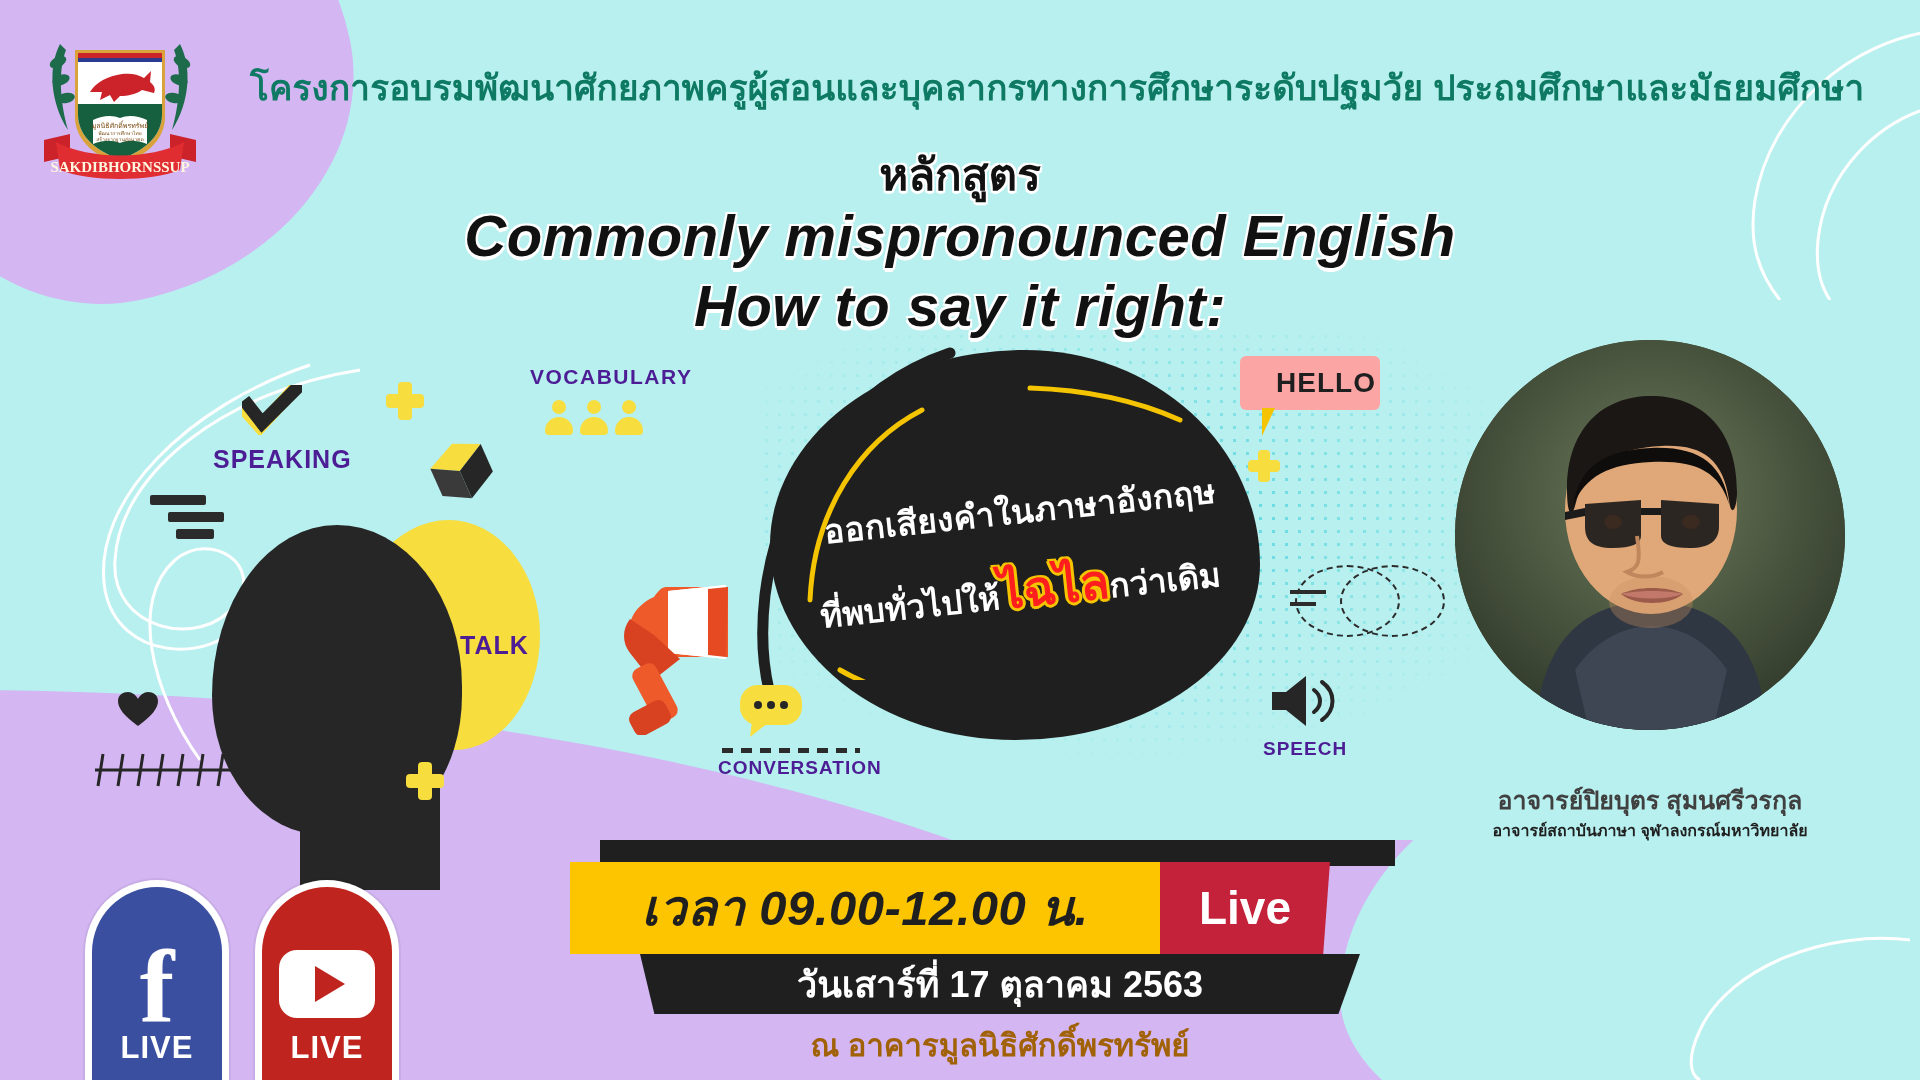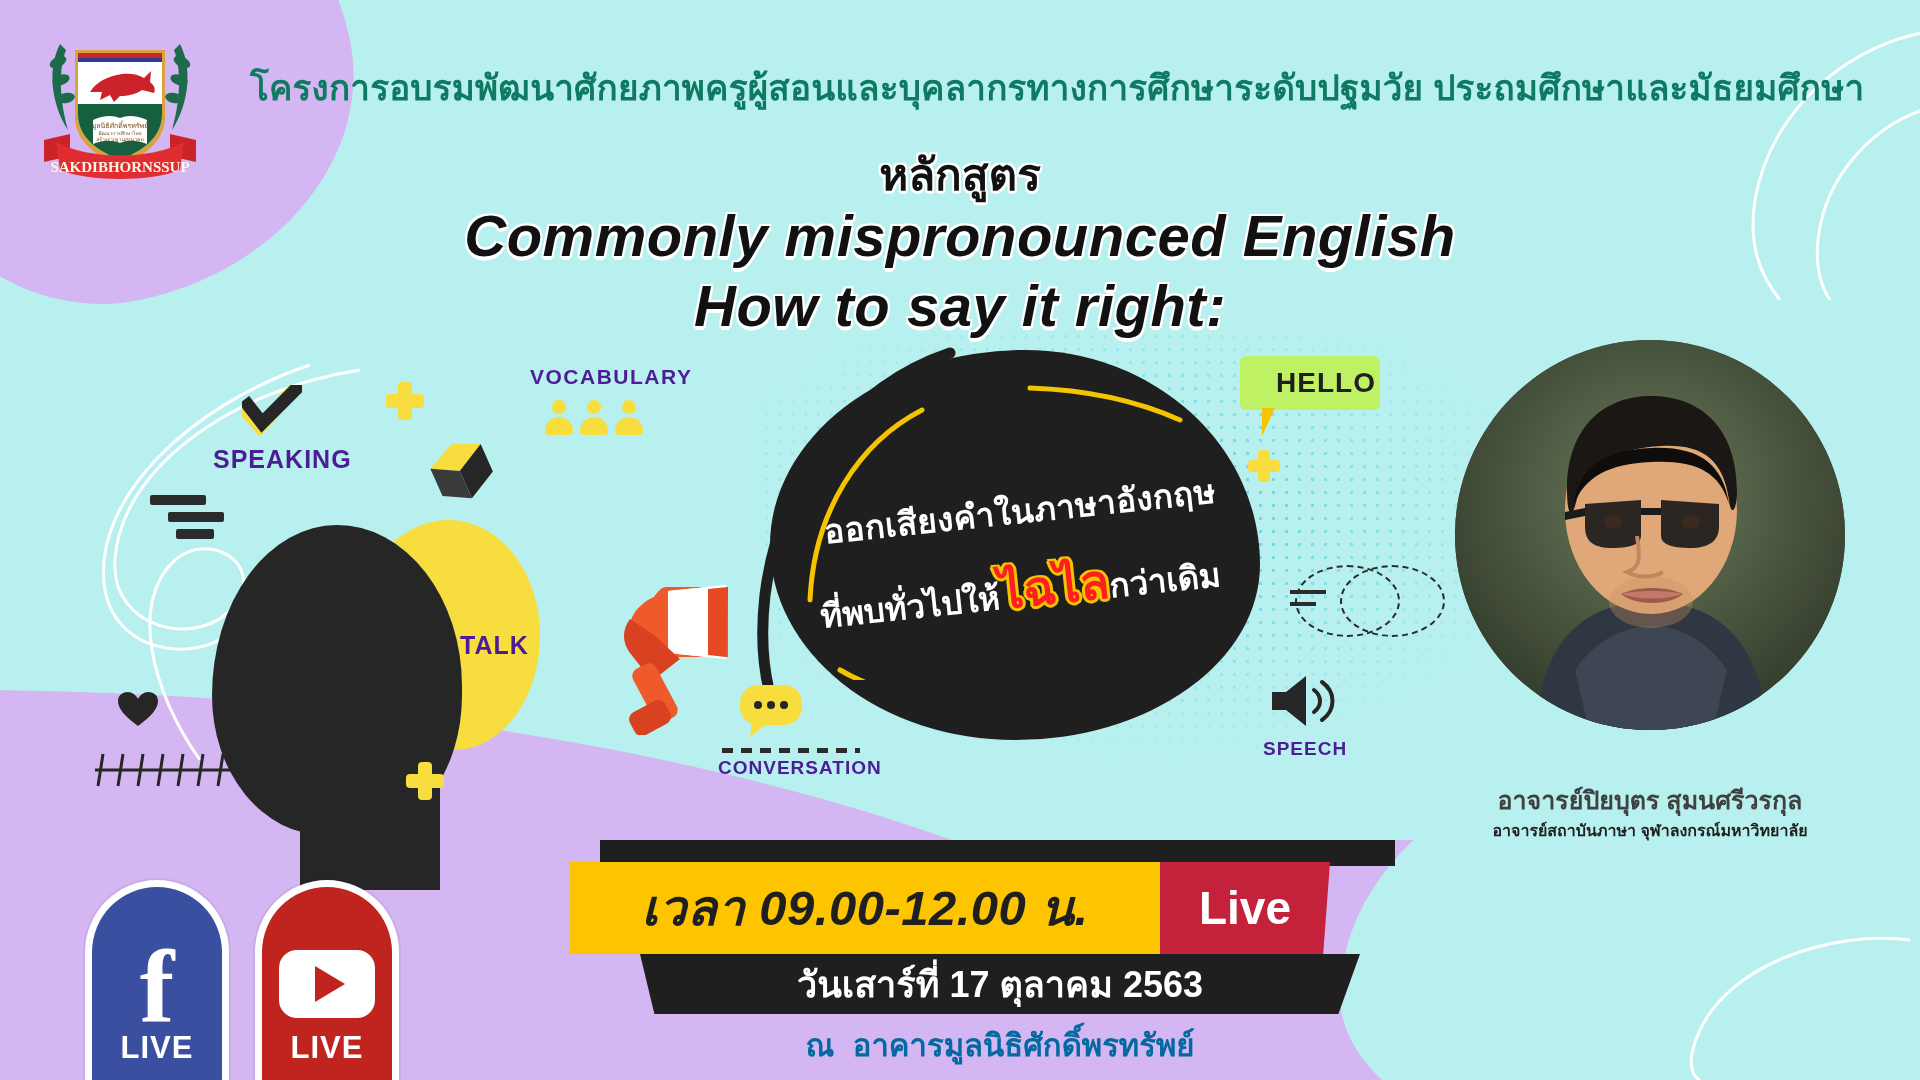--- a/index.html
+++ b/index.html
@@ -121,21 +121,21 @@
     color:#ff1e1e; font-size:48px;
     text-shadow:-2px -2px 0 #f5c400,2px -2px 0 #f5c400,-2px 2px 0 #f5c400,2px 2px 0 #f5c400,0 3px 0 #f5c400,3px 0 0 #f5c400,-3px 0 0 #f5c400;
   }
 
   .megaphone { position:absolute; left:608px; top:585px; width:130px; height:150px; }
   .dots-bubble { position:absolute; left:740px; top:685px; width:62px; height:52px; }
   .dash-line { position:absolute; left:722px; top:748px; width:138px; height:5px;
     background:repeating-linear-gradient(to right,#2b2b2b 0 11px, transparent 11px 19px); }
   .hello-badge {
     position:absolute; left:1240px; top:356px; width:140px; height:54px;
-    background:#bef264; border-radius:6px; color:#1f1f1f;
+    background:#fca5a5; border-radius:6px; color:#1f1f1f;
     font-size:28px; font-weight:bold; display:flex; align-items:center; justify-content:center;
     letter-spacing:1px;
     padding-left:32px;
   }
   .hello-tail {
     position:absolute; left:1262px; top:408px; width:0; height:0;
     border-left:13px solid #f5c400; border-bottom:28px solid transparent;
   }
   .speaker-icon { position:absolute; left:1270px; top:672px; width:66px; height:58px; }
   .dashed-circ {
@@ -180,21 +180,21 @@
   }
   .bar-live span { font-size:46px; font-weight:bold; color:#fff; }
   .bar-date {
     position:absolute; left:640px; top:954px; width:720px; height:60px;
     background:#1f1f1f; display:flex; align-items:center; justify-content:center;
     clip-path:polygon(0 0, 100% 0, 97% 100%, 2% 100%);
   }
   .bar-date span { font-size:36px; font-weight:bold; color:#fff; }
   .venue {
     position:absolute; left:600px; top:1020px; width:800px; text-align:center;
-    font-size:31px; font-weight:bold; color:#0369a1;font-family:Liberation Mono, monospace;
+    font-size:31px; font-weight:bold; color:#a16207;
   }
   .sb {
     width:144px; height:200px; border-radius:72px 72px 0 0;
     border:7px solid #fff; border-bottom:none;
     display:flex; flex-direction:column; align-items:center; justify-content:flex-end;
     padding-bottom:14px; box-shadow:0 0 0 2px rgba(0,0,0,.05);
   }
   .sb-fb { background:#3b4fa0; position:absolute; left:85px; bottom:0; }
   .sb-yt { background:#c0241f; position:absolute; left:255px; bottom:0; }
   .sb-label { color:#fff; font-size:31px; font-weight:bold; letter-spacing:1px; }

